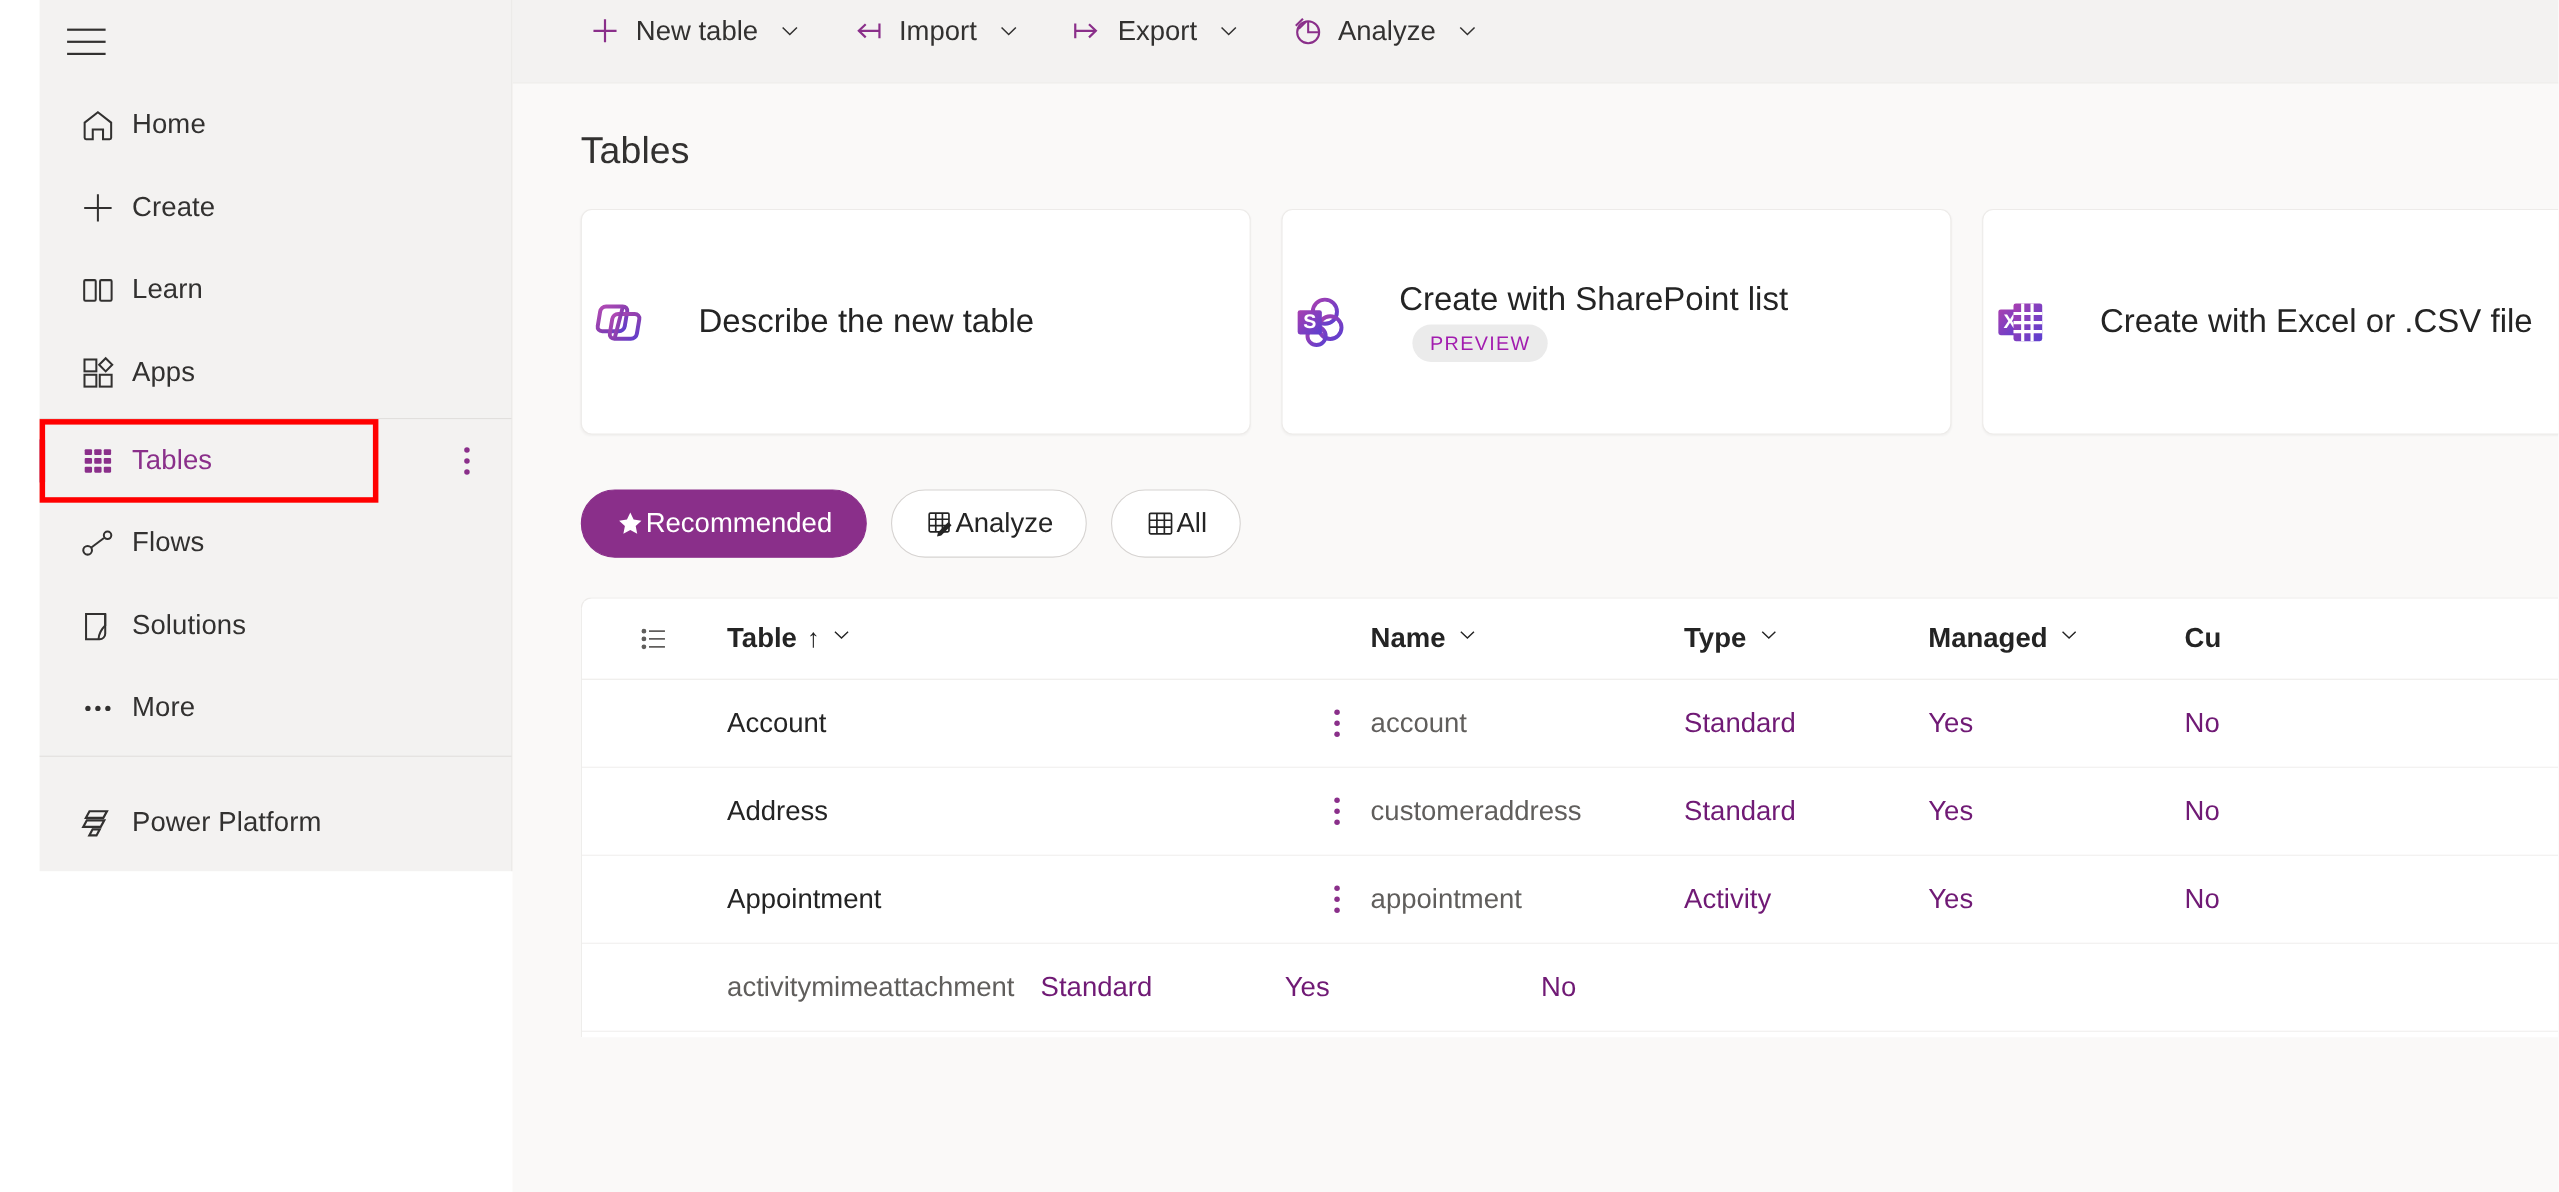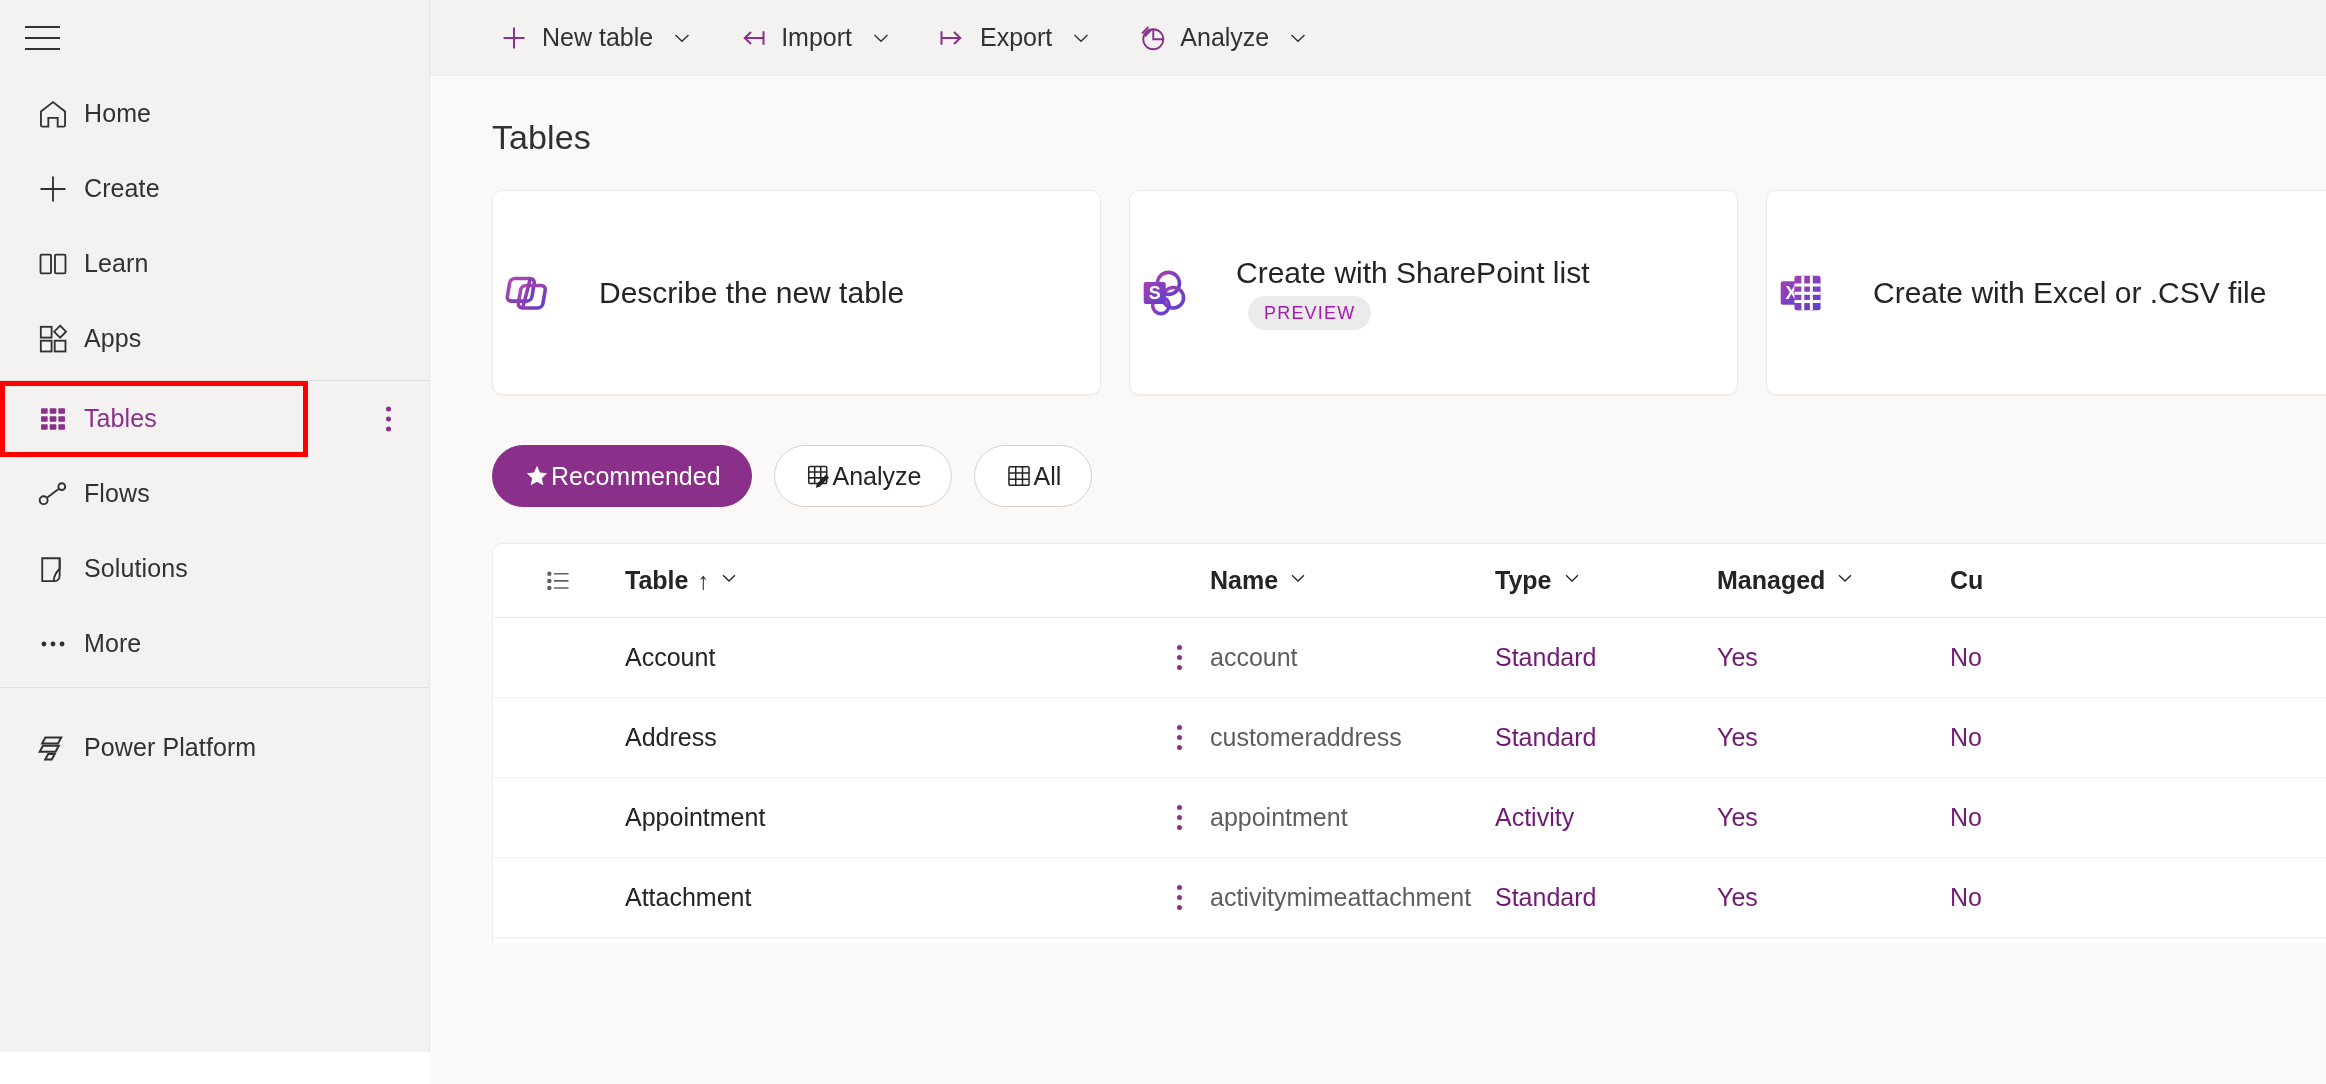--- a/index.html
+++ b/index.html
@@ -11,26 +11,27 @@
     background: #ffffff;
     -webkit-font-smoothing: antialiased;
   }
 
   .app { display: flex; width: 2326px; height: 1084px; }
 
   
   .sidebar {
     width: 430px;
     min-width: 430px;
-    height: 1052px;
+    height: 792px;
     background: #f3f2f1;
     border-right: 1px solid #e6e4e2;
     display: flex;
     flex-direction: column;
     position: relative;
+    margin-left: 36px;
   }
   .hamburger-wrap {
     height: 76px;
     display: flex; align-items: center;
     padding-left: 25px;
   }
   .hamburger {
     width: 44px; height: 44px;
     display: flex; flex-direction: column;
     justify-content: center; gap: 9px;
@@ -95,21 +96,21 @@
     flex: 1; height: 1084px;
     display: flex; flex-direction: column;
     background: #faf9f8;
     overflow: hidden;
     position: relative;
   }
 
   .command-bar {
     height: 76px; min-height: 76px;
     background: #f3f2f1;
-    display: flex; align-items: center;
+    display: flex; align-items: flex-start;
     padding-left: 57px;
     gap: 0px;
     border-bottom: 1px solid #edebe9;
   }
   .cmd-btn {
     display: flex; align-items: center;
     height: 56px; padding: 0 12px;
     gap: 13px;
     cursor: pointer; border-radius: 4px;
     background: transparent;
@@ -641,28 +642,20 @@
               </span>
           </div>
           <div class="col-name cell muted">appointment</div>
           <div class="col-type cell">Activity</div>
           <div class="col-managed cell">Yes</div>
           <div class="col-custom cell">No</div>
         </div>
 
         <div class="grid-row">
           <div class="col-sel"></div>
-          <div class="col-table">
-            <span class="cell strong">Attachment</span>
-            <span class="cell-kebab">
-                <i></i>
-                <i></i>
-                <i></i>
-              </span>
-          </div>
           <div class="col-name cell muted">activitymimeattachment</div>
           <div class="col-type cell">Standard</div>
           <div class="col-managed cell">Yes</div>
           <div class="col-custom cell">No</div>
         </div>
 
         <div class="grid-row">
           <div class="col-sel"></div>
 
         </div>

